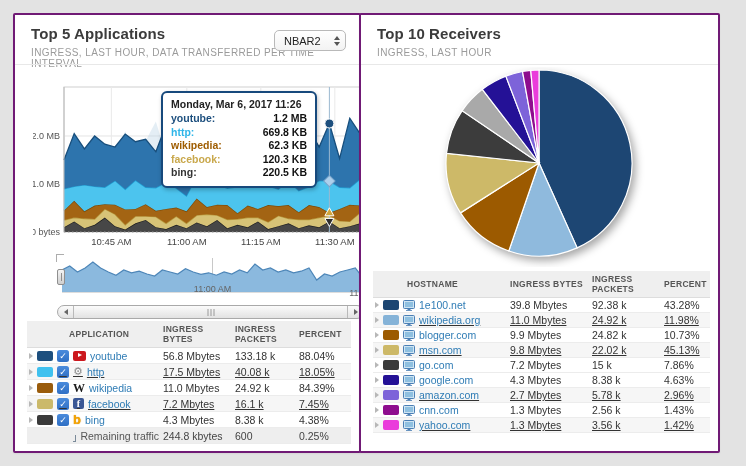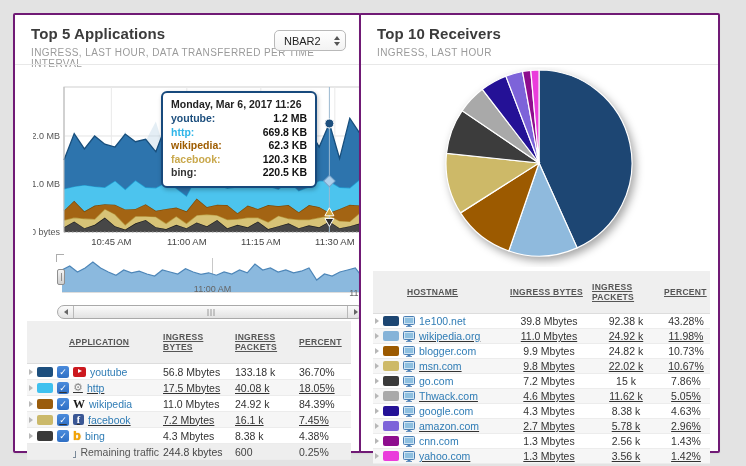--- a/index.html
+++ b/index.html
@@ -41,23 +41,23 @@
   .sb-btn { width:16px; height:12px; display:flex; align-items:center; justify-content:center; cursor:pointer; }
   .sb-btn i { width:0; height:0; border-top:3.5px solid transparent; border-bottom:3.5px solid transparent; }
   .sb-btn.l { border-right:1px solid #b9b9b9; } .sb-btn.l i { border-right:4.5px solid #666; }
   .sb-btn.r { margin-left:auto; border-left:1px solid #b9b9b9; } .sb-btn.r i { border-left:4.5px solid #666; }
   .sb-grip { position:absolute; left:50%; transform:translateX(-50%); display:flex; gap:2px; }
   .sb-grip i { width:1px; height:7px; background:#9a9a9a; }
   
   .tbl { position:absolute; font-size:10.5px; border-collapse:collapse; table-layout:fixed; }
   .tbl.left-tbl { left:12px; top:306px; width:324px; }
   .tbl.right-tbl { left:12px; top:256px; width:337px; }
-  .tbl th { background:#efefef; color:#555; font-size:8.5px; font-weight:bold; letter-spacing:.3px; text-align:left; vertical-align:middle; padding:11px 2px; line-height:10px; border-bottom:1px solid #ddd;text-decoration:underline; }
+  .tbl th { background:#efefef; color:#555; font-size:8.5px; font-weight:bold; letter-spacing:.3px; text-align:left; vertical-align:middle; padding:3px 2px; line-height:10px; border-bottom:1px solid #ddd; }
   .tbl td { padding:0 2px; border-bottom:1px solid #ececec; white-space:nowrap; overflow:hidden; vertical-align:middle; color:#333; }
-  .left-tbl td { height:16px; } .right-tbl td { height:15px;text-align:center; }
+  .left-tbl td { height:16px; } .right-tbl td { height:15px; }
   .tbl tr.alt td { background:#f6f6f6;text-decoration:underline; }
   .tbl tr.footer td { background:#eeeeee; color:#444; }
   .namecell { display:flex; align-items:center; gap:4px; }
   .caret { width:0; height:0; border-top:3.5px solid transparent; border-bottom:3.5px solid transparent; border-left:4.5px solid #b7b7b7; flex:none; cursor:pointer; }
   .swatch { width:16px; height:10px; border-radius:2px; flex:none; }
   .cbx { width:12px; height:12px; border-radius:2.5px; background:linear-gradient(#4a8bdc,#2f6fc4); color:#fff; font-size:9px; line-height:12px; text-align:center; flex:none; cursor:pointer; font-family:"DejaVu Sans", sans-serif; }
   a.lnk { color:#2f7cb5; text-decoration:none; cursor:pointer; }
   .appicon { flex:none; display:inline-flex; align-items:center; justify-content:center; }
   .yt-ic { width:13px; height:10px; background:#cc181e; border-radius:2px; position:relative; }
   .yt-ic:after { content:""; position:absolute; left:5px; top:2.5px; border-top:2.5px solid transparent; border-bottom:2.5px solid transparent; border-left:4px solid #fff; }
@@ -195,21 +195,21 @@
               <span class="namecell">
     <i class="caret"></i>
     <span class="swatch" style="background:#1d4f7e"></span>
     <span class="cbx">✓</span>
     <span class="appicon yt-ic"></span>
     <a class="lnk">youtube</a>
               </span>
             </td>
             <td>56.8 Mbytes</td>
             <td>133.18 k</td>
-            <td>36.70%</td>
+            <td>88.04%</td>
           </tr>
           <tr class="alt">
             <td>
               <span class="namecell">
     <i class="caret"></i>
     <span class="swatch" style="background:#3fc1ef"></span>
     <span class="cbx">✓</span>
     <span class="appicon gear-ic">⚙</span>
     <a class="lnk">http</a>
               </span>
@@ -378,58 +378,40 @@
                   <rect x="0.5" y="0.5" width="11" height="8" rx="1" fill="#cfe4f2" stroke="#4a7fb5"></rect>
                   <rect x="2" y="2" width="8" height="5" fill="#8fc0e0"></rect>
                   <rect x="4.5" y="9" width="3" height="1.2" fill="#4a7fb5"></rect>
                   <rect x="3" y="10.2" width="6" height="0.8" fill="#4a7fb5"></rect>
                 </svg>
     <a class="lnk">msn.com</a>
               </span>
             </td>
             <td>9.8 Mbytes</td>
             <td>22.02 k</td>
-            <td>10.67%</td>
+            <td>45.13%</td>
           </tr>
           <tr>
             <td>
               <span class="namecell">
     <i class="caret"></i>
     <span class="swatch" style="background:#3a3a3a"></span>
     <svg width="12" height="11">
                   <rect x="0.5" y="0.5" width="11" height="8" rx="1" fill="#cfe4f2" stroke="#4a7fb5"></rect>
                   <rect x="2" y="2" width="8" height="5" fill="#8fc0e0"></rect>
                   <rect x="4.5" y="9" width="3" height="1.2" fill="#4a7fb5"></rect>
                   <rect x="3" y="10.2" width="6" height="0.8" fill="#4a7fb5"></rect>
                 </svg>
     <a class="lnk">go.com</a>
               </span>
             </td>
             <td>7.2 Mbytes</td>
             <td>15 k</td>
             <td>7.86%</td>
           </tr>
-          <tr class="alt">
-            <td>
-              <span class="namecell">
-    <i class="caret"></i>
-    <span class="swatch" style="background:#a9a9a9"></span>
-    <svg width="12" height="11">
-                  <rect x="0.5" y="0.5" width="11" height="8" rx="1" fill="#cfe4f2" stroke="#4a7fb5"></rect>
-                  <rect x="2" y="2" width="8" height="5" fill="#8fc0e0"></rect>
-                  <rect x="4.5" y="9" width="3" height="1.2" fill="#4a7fb5"></rect>
-                  <rect x="3" y="10.2" width="6" height="0.8" fill="#4a7fb5"></rect>
-                </svg>
-    <a class="lnk">Thwack.com</a>
-              </span>
-            </td>
-            <td>4.6 Mbytes</td>
-            <td>11.62 k</td>
-            <td>5.05%</td>
-          </tr>
           <tr>
             <td>
               <span class="namecell">
     <i class="caret"></i>
     <span class="swatch" style="background:#241196"></span>
     <svg width="12" height="11">
                   <rect x="0.5" y="0.5" width="11" height="8" rx="1" fill="#cfe4f2" stroke="#4a7fb5"></rect>
                   <rect x="2" y="2" width="8" height="5" fill="#8fc0e0"></rect>
                   <rect x="4.5" y="9" width="3" height="1.2" fill="#4a7fb5"></rect>
                   <rect x="3" y="10.2" width="6" height="0.8" fill="#4a7fb5"></rect>

